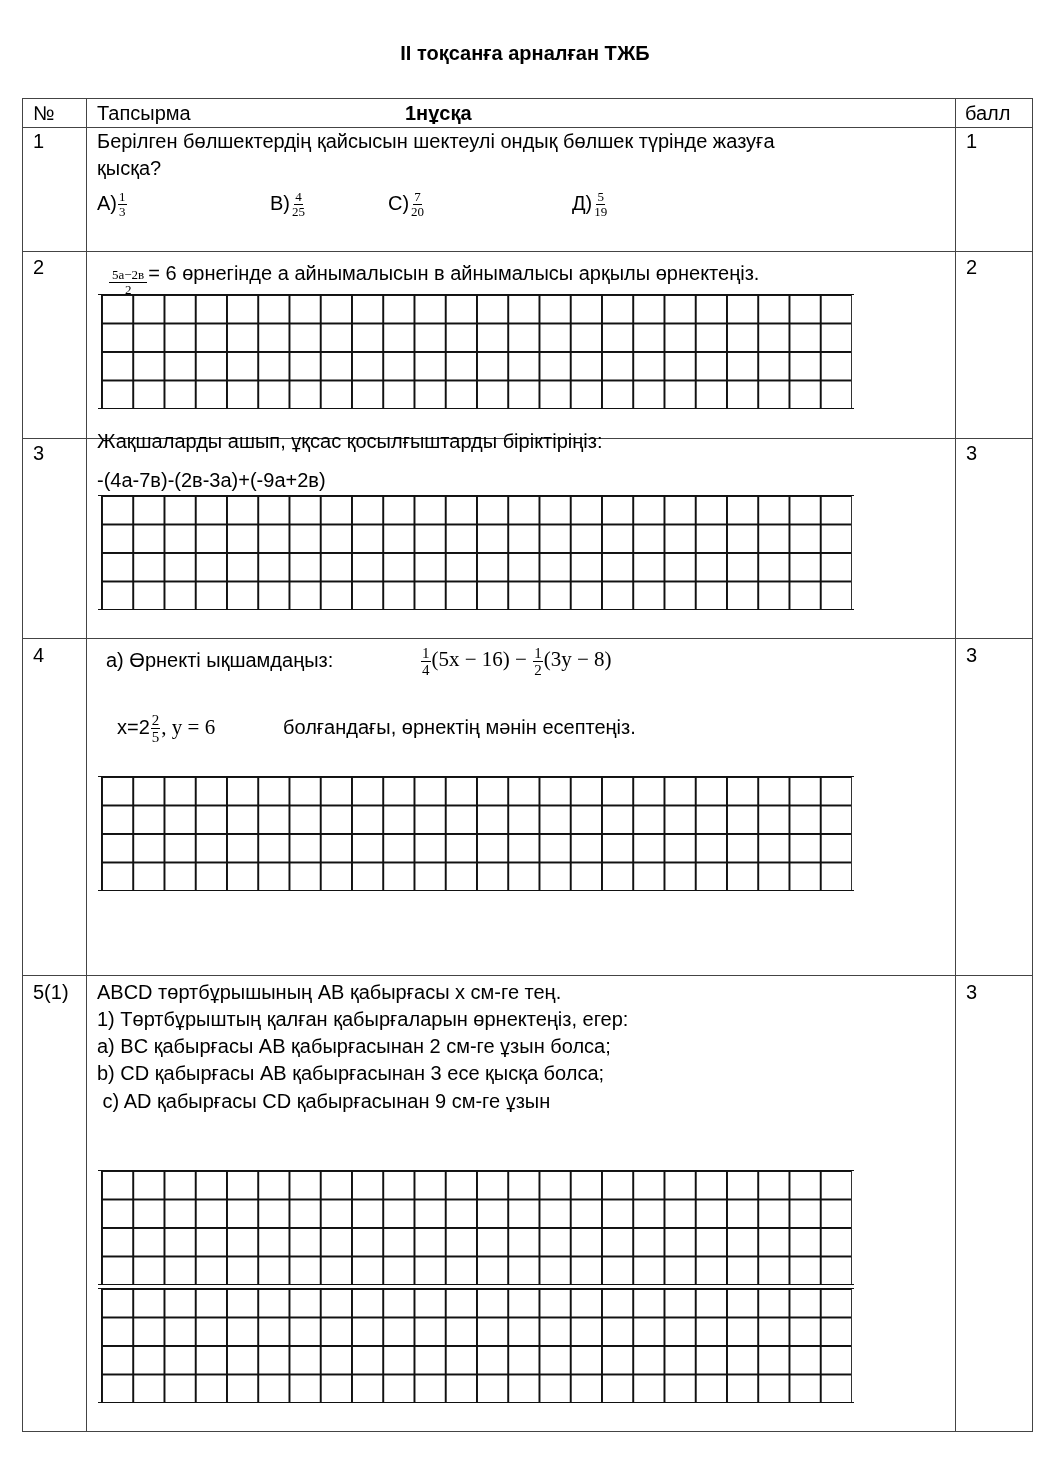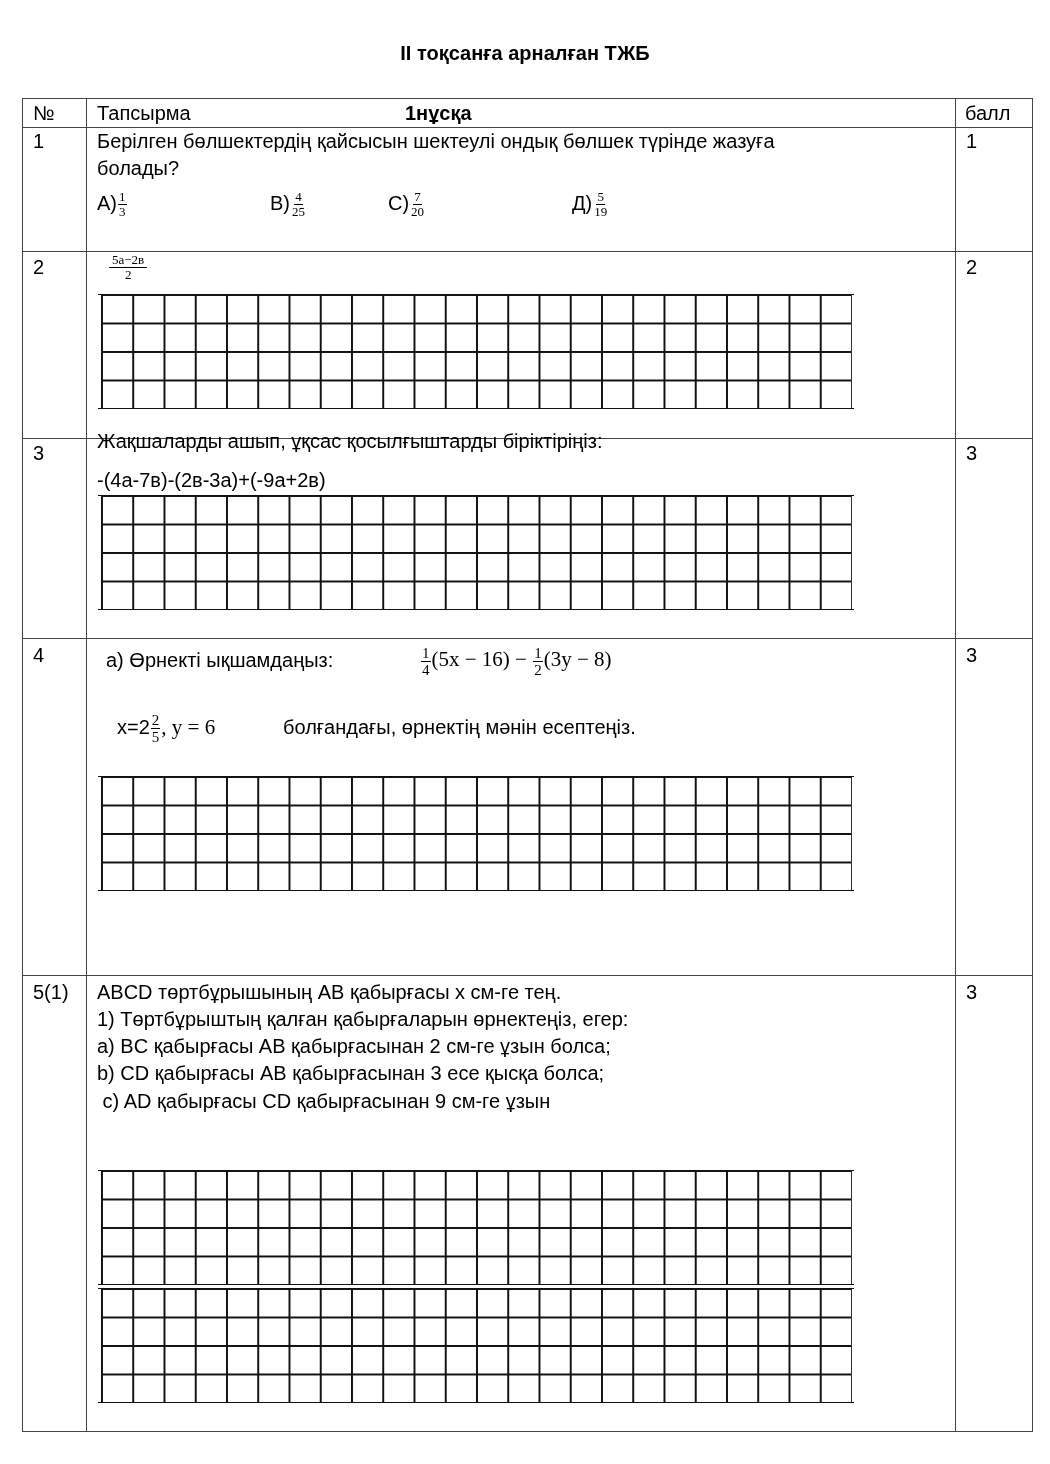--- a/index.html
+++ b/index.html
@@ -66,21 +66,21 @@
 <div>
   <div class="txt" style="left:33px;top:100px">№</div>
   <div class="txt" style="left:97px;top:100px">Тапсырма</div>
   <div class="txt bold" style="left:405px;top:100px">1нұсқа</div>
   <div class="txt" style="left:965px;top:100px">балл</div>
 </div>
 
 <div>
   <div class="txt" style="left:33px;top:128px">1</div>
   <div class="txt" style="left:97px;top:128px">Берілген бөлшектердің қайсысын шектеулі ондық бөлшек түрінде жазуға</div>
-  <div class="txt" style="left:97px;top:155px">болады?</div>
+  <div class="txt" style="left:97px;top:155px">қысқа?</div>
   <div class="txt" style="left:966px;top:128px">1</div>
 
   <div class="txt" style="left:97px;top:190px">
     <span>A)</span><span class="frac">
         <span class="num">1</span>
         <span class="den">3</span>
       </span>
   </div>
   <div class="txt" style="left:270px;top:190px">
     <span>B)</span><span class="frac">
@@ -98,24 +98,24 @@
     <span>Д)</span><span class="frac">
         <span class="num">5</span>
         <span class="den">19</span>
       </span>
   </div>
 </div>
 
 <div>
   <div class="txt" style="left:33px;top:254px">2</div>
   <div class="txt" style="left:108px;top:252px">
-    <span class="frac" style="vertical-align:top;margin-top:1px">
+    <span class="frac" style="vertical-align:top;margin-top:16px">
         <span class="num" style="padding:0 3px">5a−2в</span>
         <span class="den">2</span>
-      </span>
+      </span><span style="position:relative;top:8px">= 6 өрнегінде а айнымалысын в айнымалысы арқылы өрнектеңіз.</span>
   </div>
   <div class="txt" style="left:966px;top:254px">2</div>
   <div class="grid" style="top:294px;height:114px"></div>
 </div>
 
 <div>
   <div class="txt" style="left:33px;top:440px">3</div>
   <div class="txt" style="left:97px;top:428px">Жақшаларды ашып, ұқсас қосылғыштарды біріктіріңіз:</div>
   <div class="txt" style="left:97px;top:467px">-(4a-7в)-(2в-3a)+(-9a+2в)</div>
   <div class="txt" style="left:966px;top:440px">3</div>

